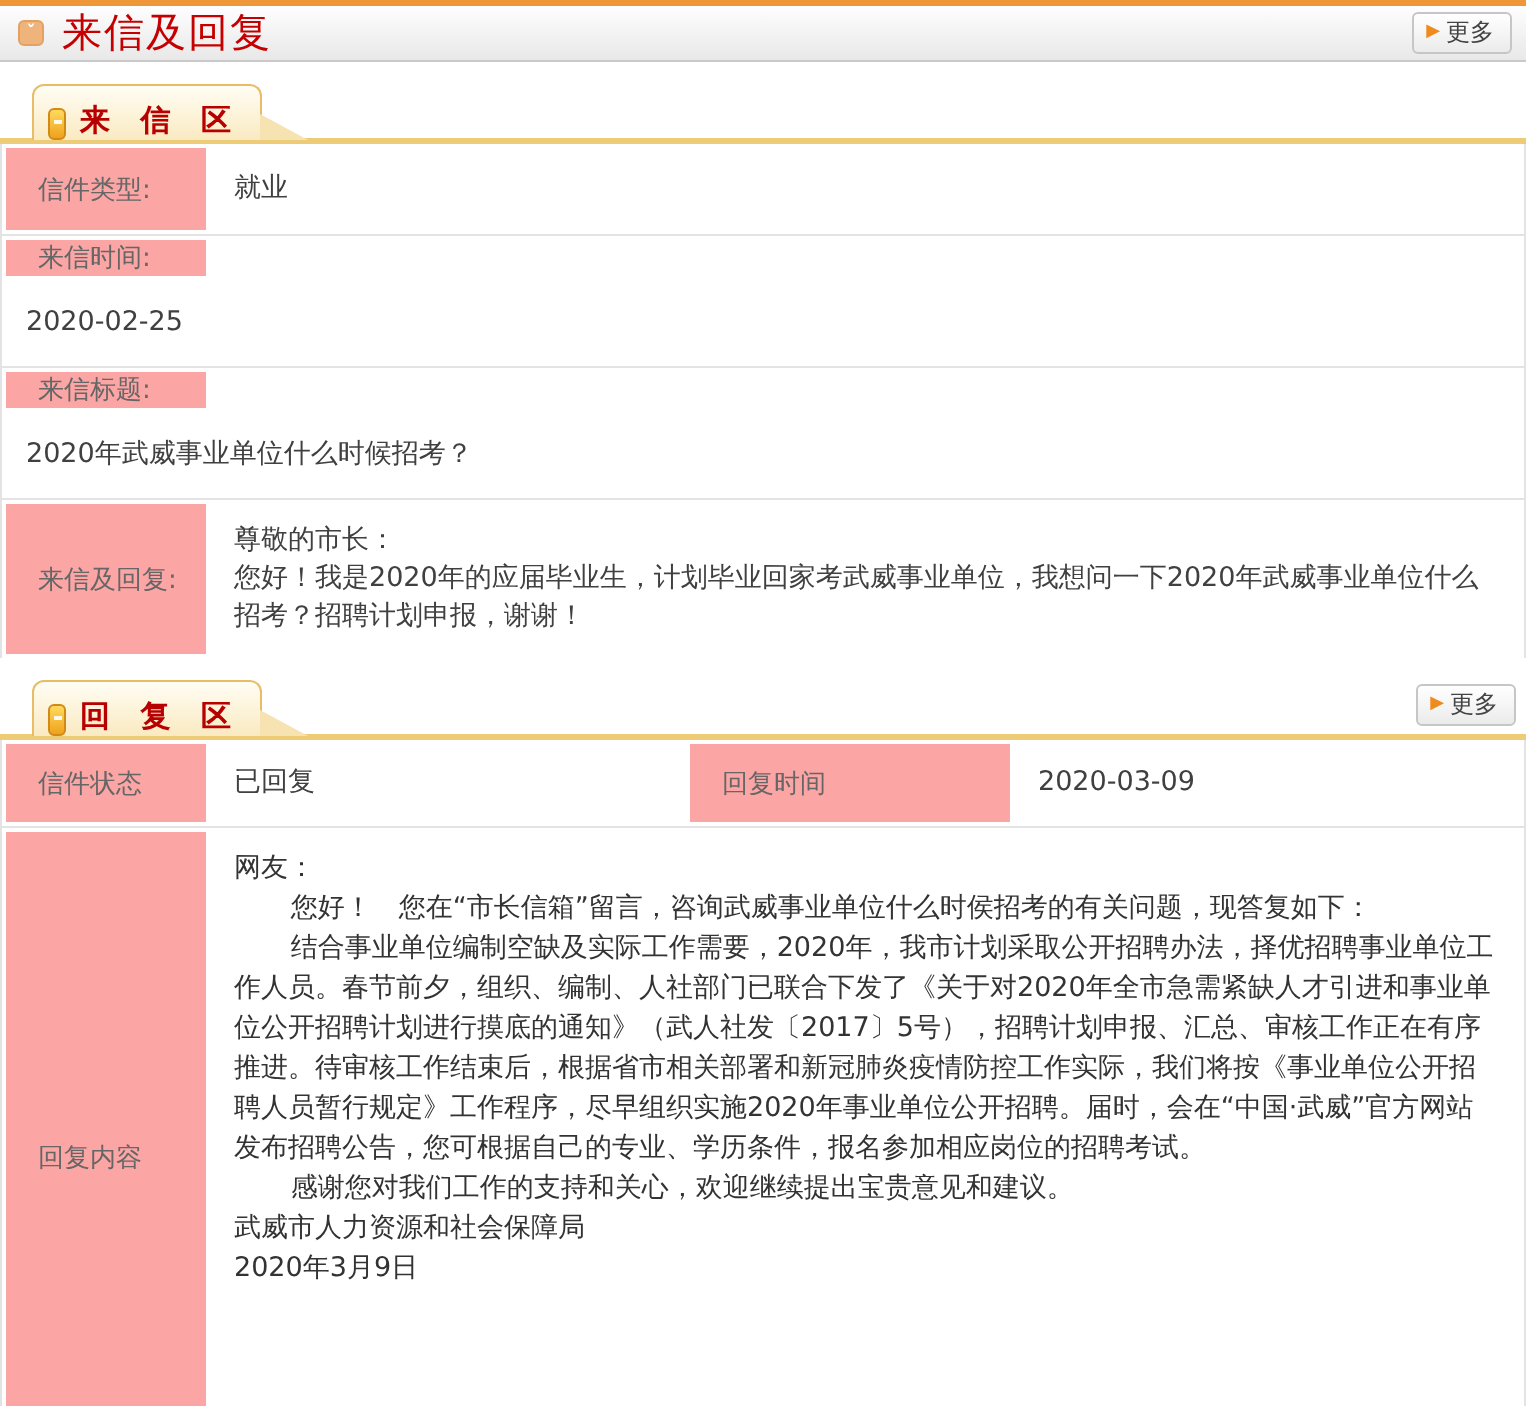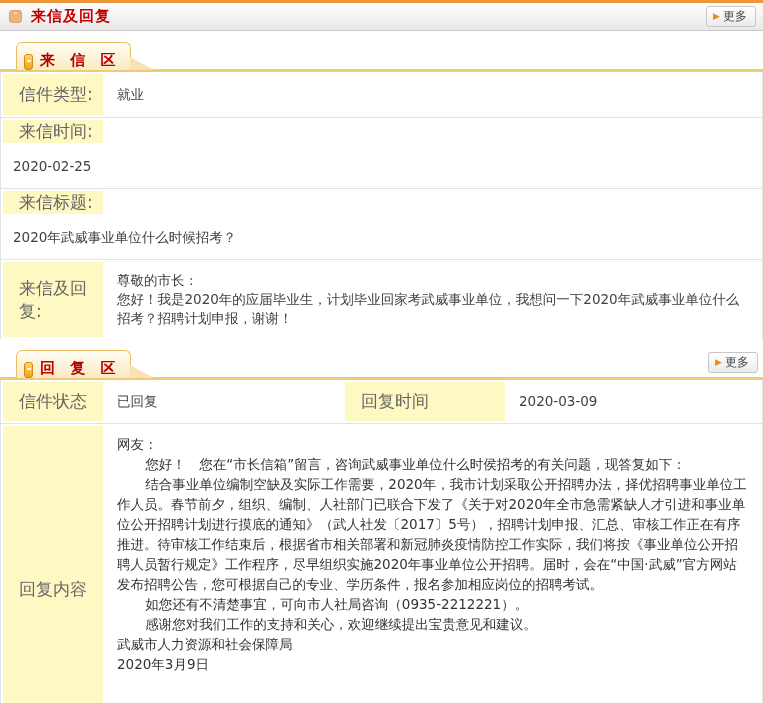--- a/index.html
+++ b/index.html
@@ -16,21 +16,21 @@
     display: flex; align-items: center;
     padding: 0 7px 0 9px;
   }
   .hdr-icon {
     width: 13px; height: 13px; border-radius: 3px;
     background: #efb37c; border: 1px solid #e2a263;
     color: #fff; font-size: 9px; line-height: 10px; font-weight: bold;
     display: flex; align-items: center; justify-content: center;
     margin-right: 9px; cursor: pointer;
   }
-  .hdr-title { color: #c50000; font-weight: bold; font-size: 15px; letter-spacing: 1px; }
+  .hdr-title { color: #c50000; font-weight: normal; font-size: 20px; letter-spacing: 1px; }
   .more-btn {
     margin-left: auto;
     display: inline-flex; align-items: center; gap: 3px;
     border: 1px solid #c6c6c6; border-radius: 3px;
     background: linear-gradient(#ffffff, #ebebeb);
     padding: 2px 8px 3px 6px;
     font-size: 12px; color: #444; text-decoration: none; cursor: pointer;
     line-height: 14px;
   }
   .more-arrow { color: #ef8b1d; font-size: 9px; line-height: 9px; }
@@ -61,21 +61,21 @@
   }
   .tab-label { color: #b80000; font-weight: bold; font-size: 15px; letter-spacing: 5px; margin-left: 7px; white-space: nowrap; }
   .tab-row .more-btn { position: absolute; right: 5px; top: 2px; margin-left: 0; }
 
   
   .tbl { border-left: 1px solid #e3e3e3; border-right: 1px solid #e3e3e3; }
   .row { display: flex; border-bottom: 1px solid #e3e3e3; align-items: stretch; }
   .row.last { border-bottom: none; }
   .cell-label {
     width: 100px; flex: none;
-    background: #fef9c3; color: #666; font-size: 17px;
+    background: #fca5a5; color: #666; font-size: 13px;
     display: flex; align-items: center;
     padding-left: 16px; margin: 2px;
   }
   .cell-label.wide { width: 160px; }
   .cell-value {
     flex: 1; color: #404040; font-size: 13.5px;
     display: flex; align-items: center;
     padding: 12px 10px 12px 12px; line-height: 19px;
   }
   .cell-value.fixed { flex: none; width: 238px; }
@@ -159,21 +159,20 @@
         <div class="cell-label wide">回复时间</div>
         <div class="cell-value">2020-03-09</div>
       </div>
 
       <div class="row last reply-row">
         <div class="cell-label">回复内容</div>
         <div class="cell-value reply-body">
           <p>网友：</p>
           <p class="indent">您好！　您在“市长信箱”留言，咨询武威事业单位什么时侯招考的有关问题，现答复如下：</p>
           <p class="indent">结合事业单位编制空缺及实际工作需要，2020年，我市计划采取公开招聘办法，择优招聘事业单位工作人员。春节前夕，组织、编制、人社部门已联合下发了《关于对2020年全市急需紧缺人才引进和事业单位公开招聘计划进行摸底的通知》（武人社发〔2017〕5号），招聘计划申报、汇总、审核工作正在有序推进。待审核工作结束后，根据省市相关部署和新冠肺炎疫情防控工作实际，我们将按《事业单位公开招聘人员暂行规定》工作程序，尽早组织实施2020年事业单位公开招聘。届时，会在“中国·武威”官方网站发布招聘公告，您可根据自己的专业、学历条件，报名参加相应岗位的招聘考试。</p>
-          <p class="indent">如您还有不清楚事宜，可向市人社局咨询（0935-2212221）。</p>
           <p class="indent">感谢您对我们工作的支持和关心，欢迎继续提出宝贵意见和建议。</p>
           <p class="sig">武威市人力资源和社会保障局</p>
           <p class="sig-date">2020年3月9日</p>
         </div>
       </div>
     </div>
   </div>
 
 </div>
 

